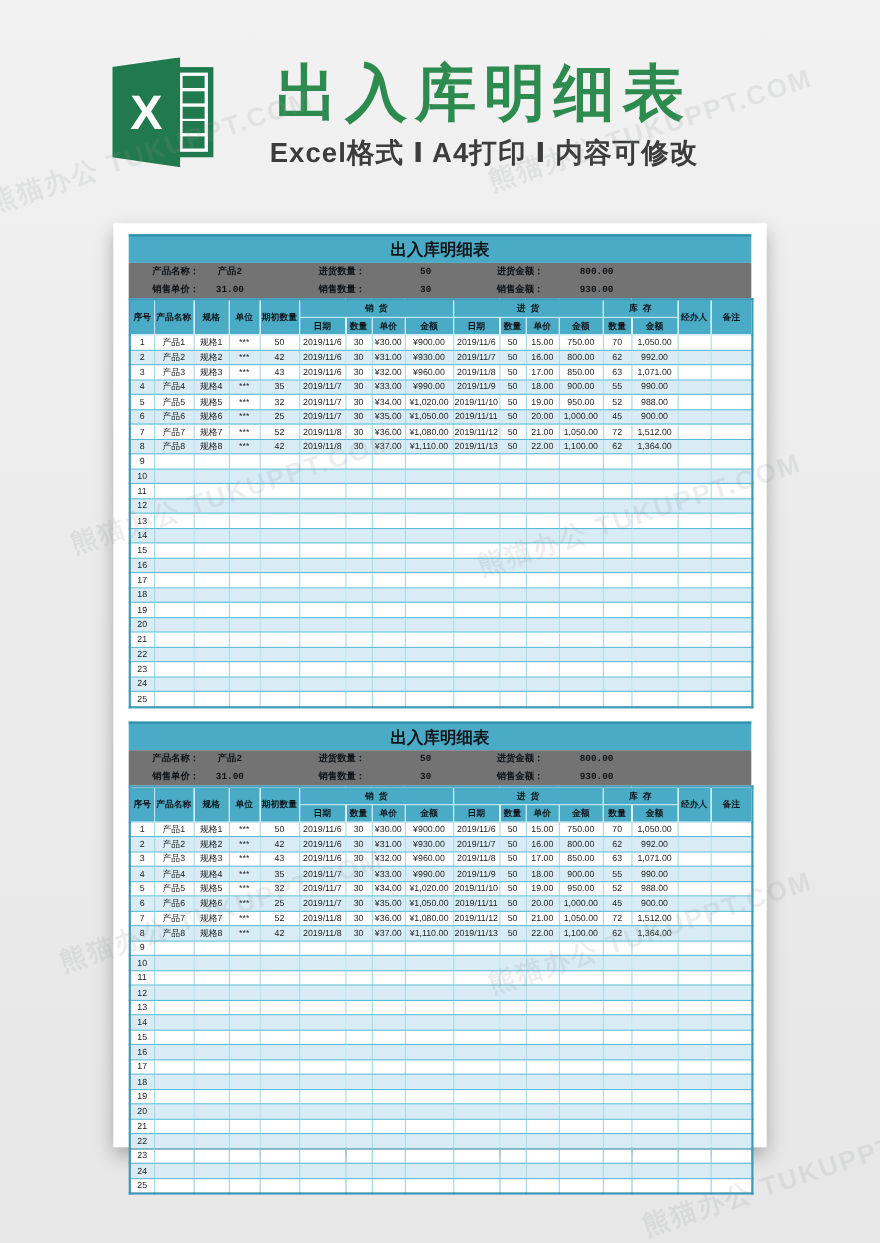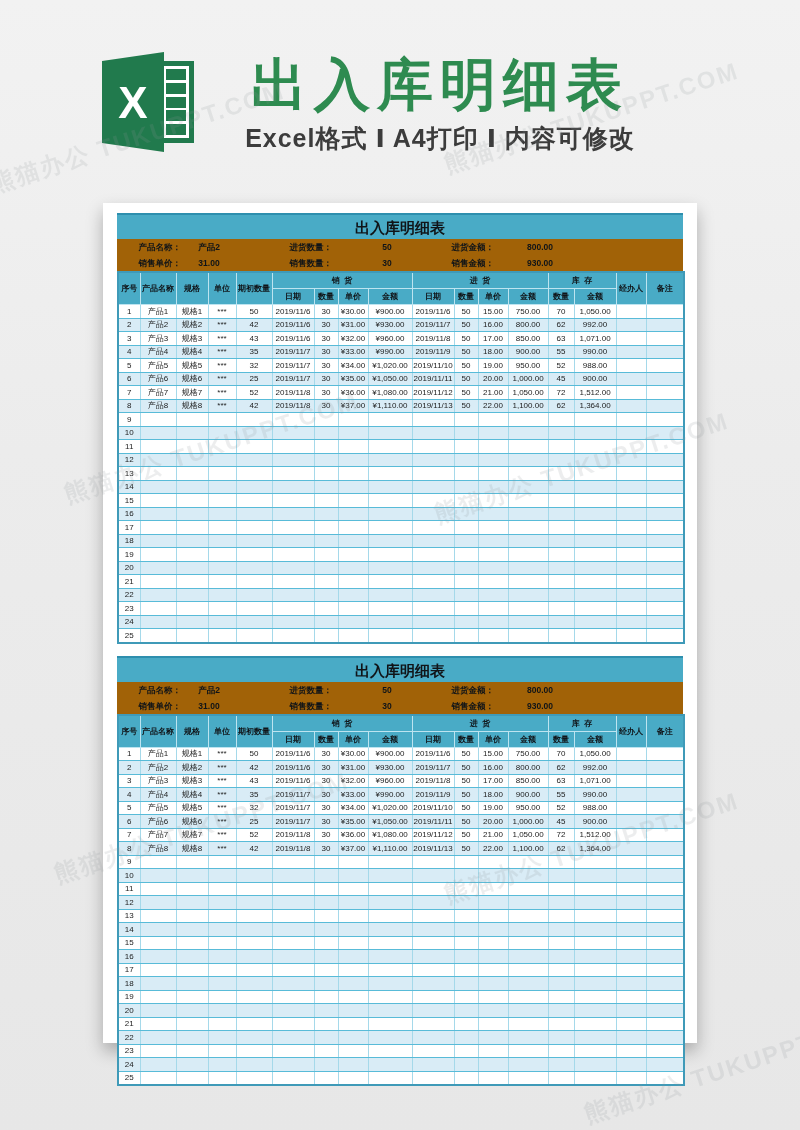--- a/index.html
+++ b/index.html
@@ -44,21 +44,21 @@
   .sheet{width:566px;margin:0 14px;}
   .sheet.first{padding-top:10px;}
   .sheet.second{margin-top:12px;}
 
   .s-title{
     height:26px;line-height:26px;background:#49abc6;border-top:2px solid #2e8fae;
     text-align:center;font-size:15px;font-weight:bold;color:#101418;box-sizing:border-box;
   }
   .s-info{
     display:grid;grid-template-columns:64px 56px 95px 110px 52px 189px;
-    background:#a16207;color:#101418;font-size:8.5px;font-weight:bold;
+    background:#737373;color:#101418;font-size:8.5px;font-weight:bold;font-family:Liberation Mono, monospace;
   }
   .s-info>div{line-height:16px;height:16px;white-space:nowrap;overflow:visible;}
   .i-lab{text-align:right;}
   .i-val{text-align:center;}
   .i-val.lft{text-align:left;padding-left:33px;}
 
   table.grid{border-collapse:collapse;table-layout:fixed;width:566px;border:2px solid #3f9ab8;}
   table.grid thead th{
     background:#49abc6;color:#101418;font-size:8px;font-weight:bold;
     height:15px;padding:0;border:1px solid #bde4f0;white-space:pre;overflow:hidden;

